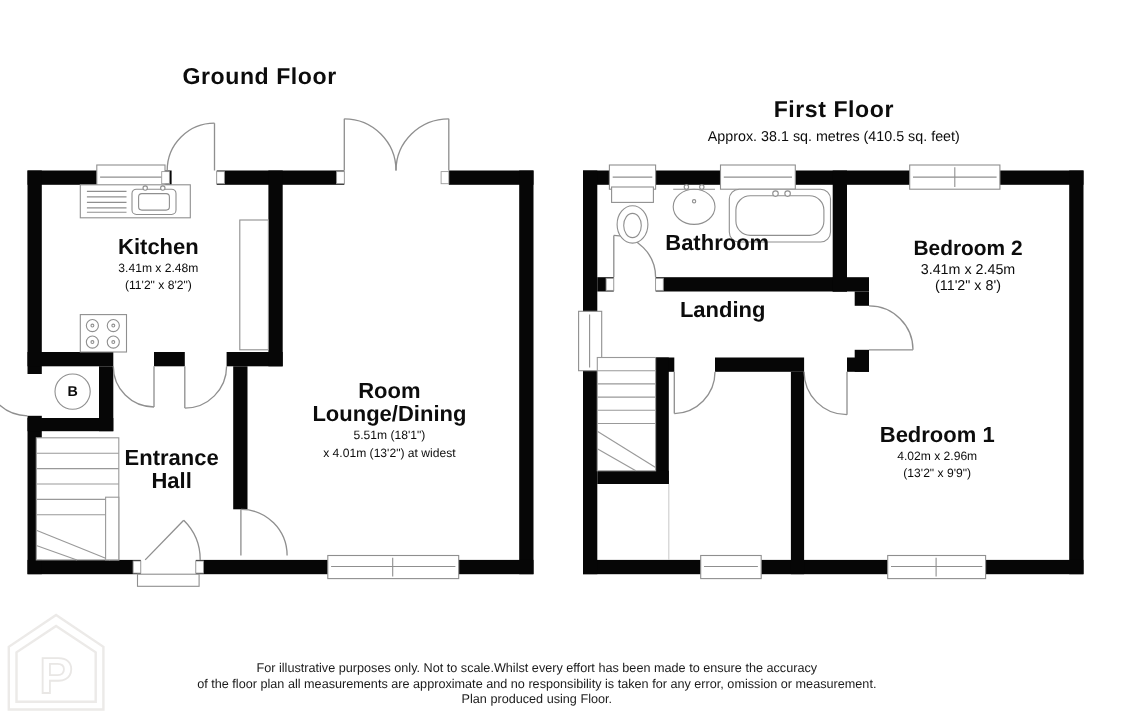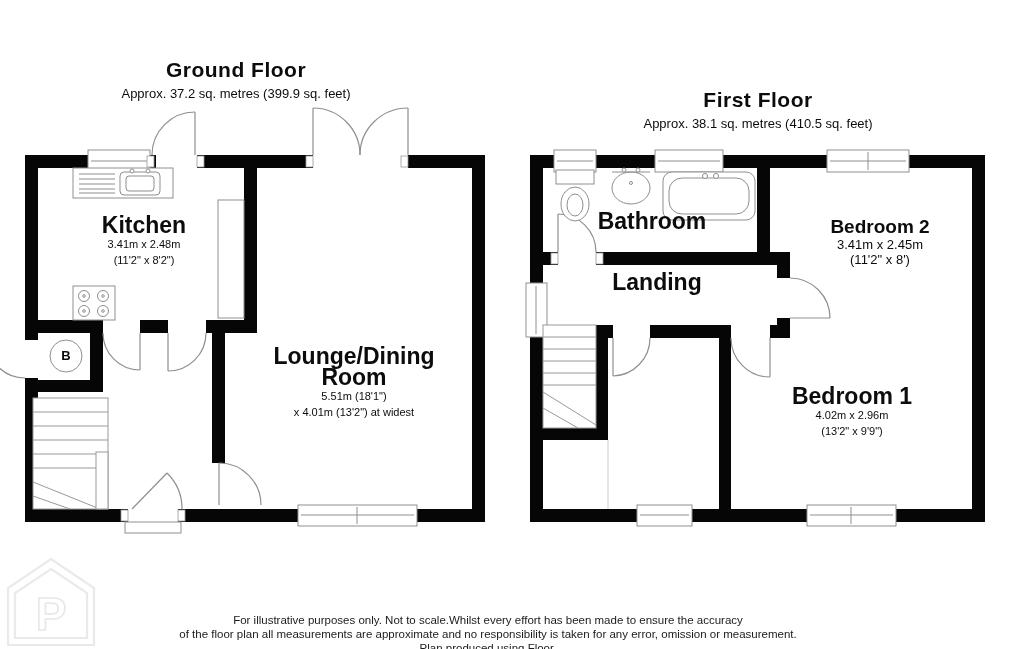--- a/index.html
+++ b/index.html
@@ -2,26 +2,26 @@
 <html><head>
 <meta charset="utf-8">
 <style>
   html,body{margin:0;padding:0;background:#ffffff;}
   #canvas{position:relative;width:1024px;height:649px;background:#ffffff;overflow:hidden;
           font-family:"Liberation Sans",sans-serif;color:#0c0c0c;}
   #plan-svg{position:absolute;left:0;top:0;}
   .lbl{position:absolute;transform:translateX(-50%);text-align:center;white-space:nowrap;color:#0c0c0c;}
   .floor-title{font-size:21px;font-weight:bold;letter-spacing:.5px;}
   .floor-sub{font-size:13px;}
-  .room-name{font-weight:bold;font-size:23px;line-height:21px;}
+  .room-name{font-weight:bold;font-size:20px;line-height:21px;}
   .room-name.sm{font-size:19px;line-height:20px;}
   .room-dims{font-size:11px;line-height:16px;font-weight:normal;}
   .room-dims.sm{font-size:13px;line-height:15px;}
   .total-area{font-size:19px;}
-  .disclaimer{font-size:11.5px;line-height:14px;color:#1b1b1b;margin-top:12px;}
+  .disclaimer{font-size:11.5px;line-height:14px;color:#1b1b1b;}
   .boiler-b{font-size:13px;font-weight:bold;}
 </style>
 </head>
 <body>
 
 <div id="canvas">
 
   <svg id="plan-svg" width="1024" height="649" viewBox="0 0 1024 649">
 
     <g>
@@ -239,35 +239,38 @@
     </g>
 
     <g fill="none" stroke="#eceae8" stroke-width="2.2">
       <path d="M 51 559 L 94 588 L 94 645 L 8 645 L 8 588 Z"></path>
       <path d="M 51 569 L 87 593 L 87 638 L 15 638 L 15 593 Z"></path>
       <text x="51" y="630" text-anchor="middle" font-family="Liberation Sans, sans-serif" font-size="46" font-weight="bold" fill="none" stroke="#e9e7e5" stroke-width="1.6">P</text>
     </g>
   </svg>
 
   <div class="lbl floor-title" style="left:236px;top:58px;">Ground Floor</div>
-  <div class="lbl floor-sub" style="left:236px;top:86px;">Approx. 37.2 sq. metres (399.9 sq. feet)</div>
 
   <div class="lbl" style="left:144px;top:215px;">
     <div class="room-name">Kitchen</div>
     <div class="room-dims">3.41m x 2.48m</div>
     <div class="room-dims">(11'2" x 8'2")</div>
   </div>
 
   <div class="lbl" style="left:354px;top:346px;">
+    <div class="room-name">Room</div>
     <div class="room-name">Lounge/Dining</div>
-    <div class="room-name">Room</div>
     <div class="room-dims">5.51m (18'1")</div>
     <div class="room-dims">x 4.01m (13'2") at widest</div>
   </div>
 
+  <div class="lbl" style="left:156px;top:407px;">
+    <div class="room-name">Entrance</div>
+    <div class="room-name">Hall</div>
+  </div>
 
   <div class="lbl boiler-b" style="left:66px;top:348px;">B</div>
 
   <div class="lbl floor-title" style="left:758px;top:88px;">First Floor</div>
   <div class="lbl floor-sub" style="left:758px;top:116px;">Approx. 38.1 sq. metres (410.5 sq. feet)</div>
 
   <div class="lbl room-name" style="left:652px;top:211px;">Bathroom</div>
 
   <div class="lbl room-name" style="left:657px;top:272px;">Landing</div>
 

